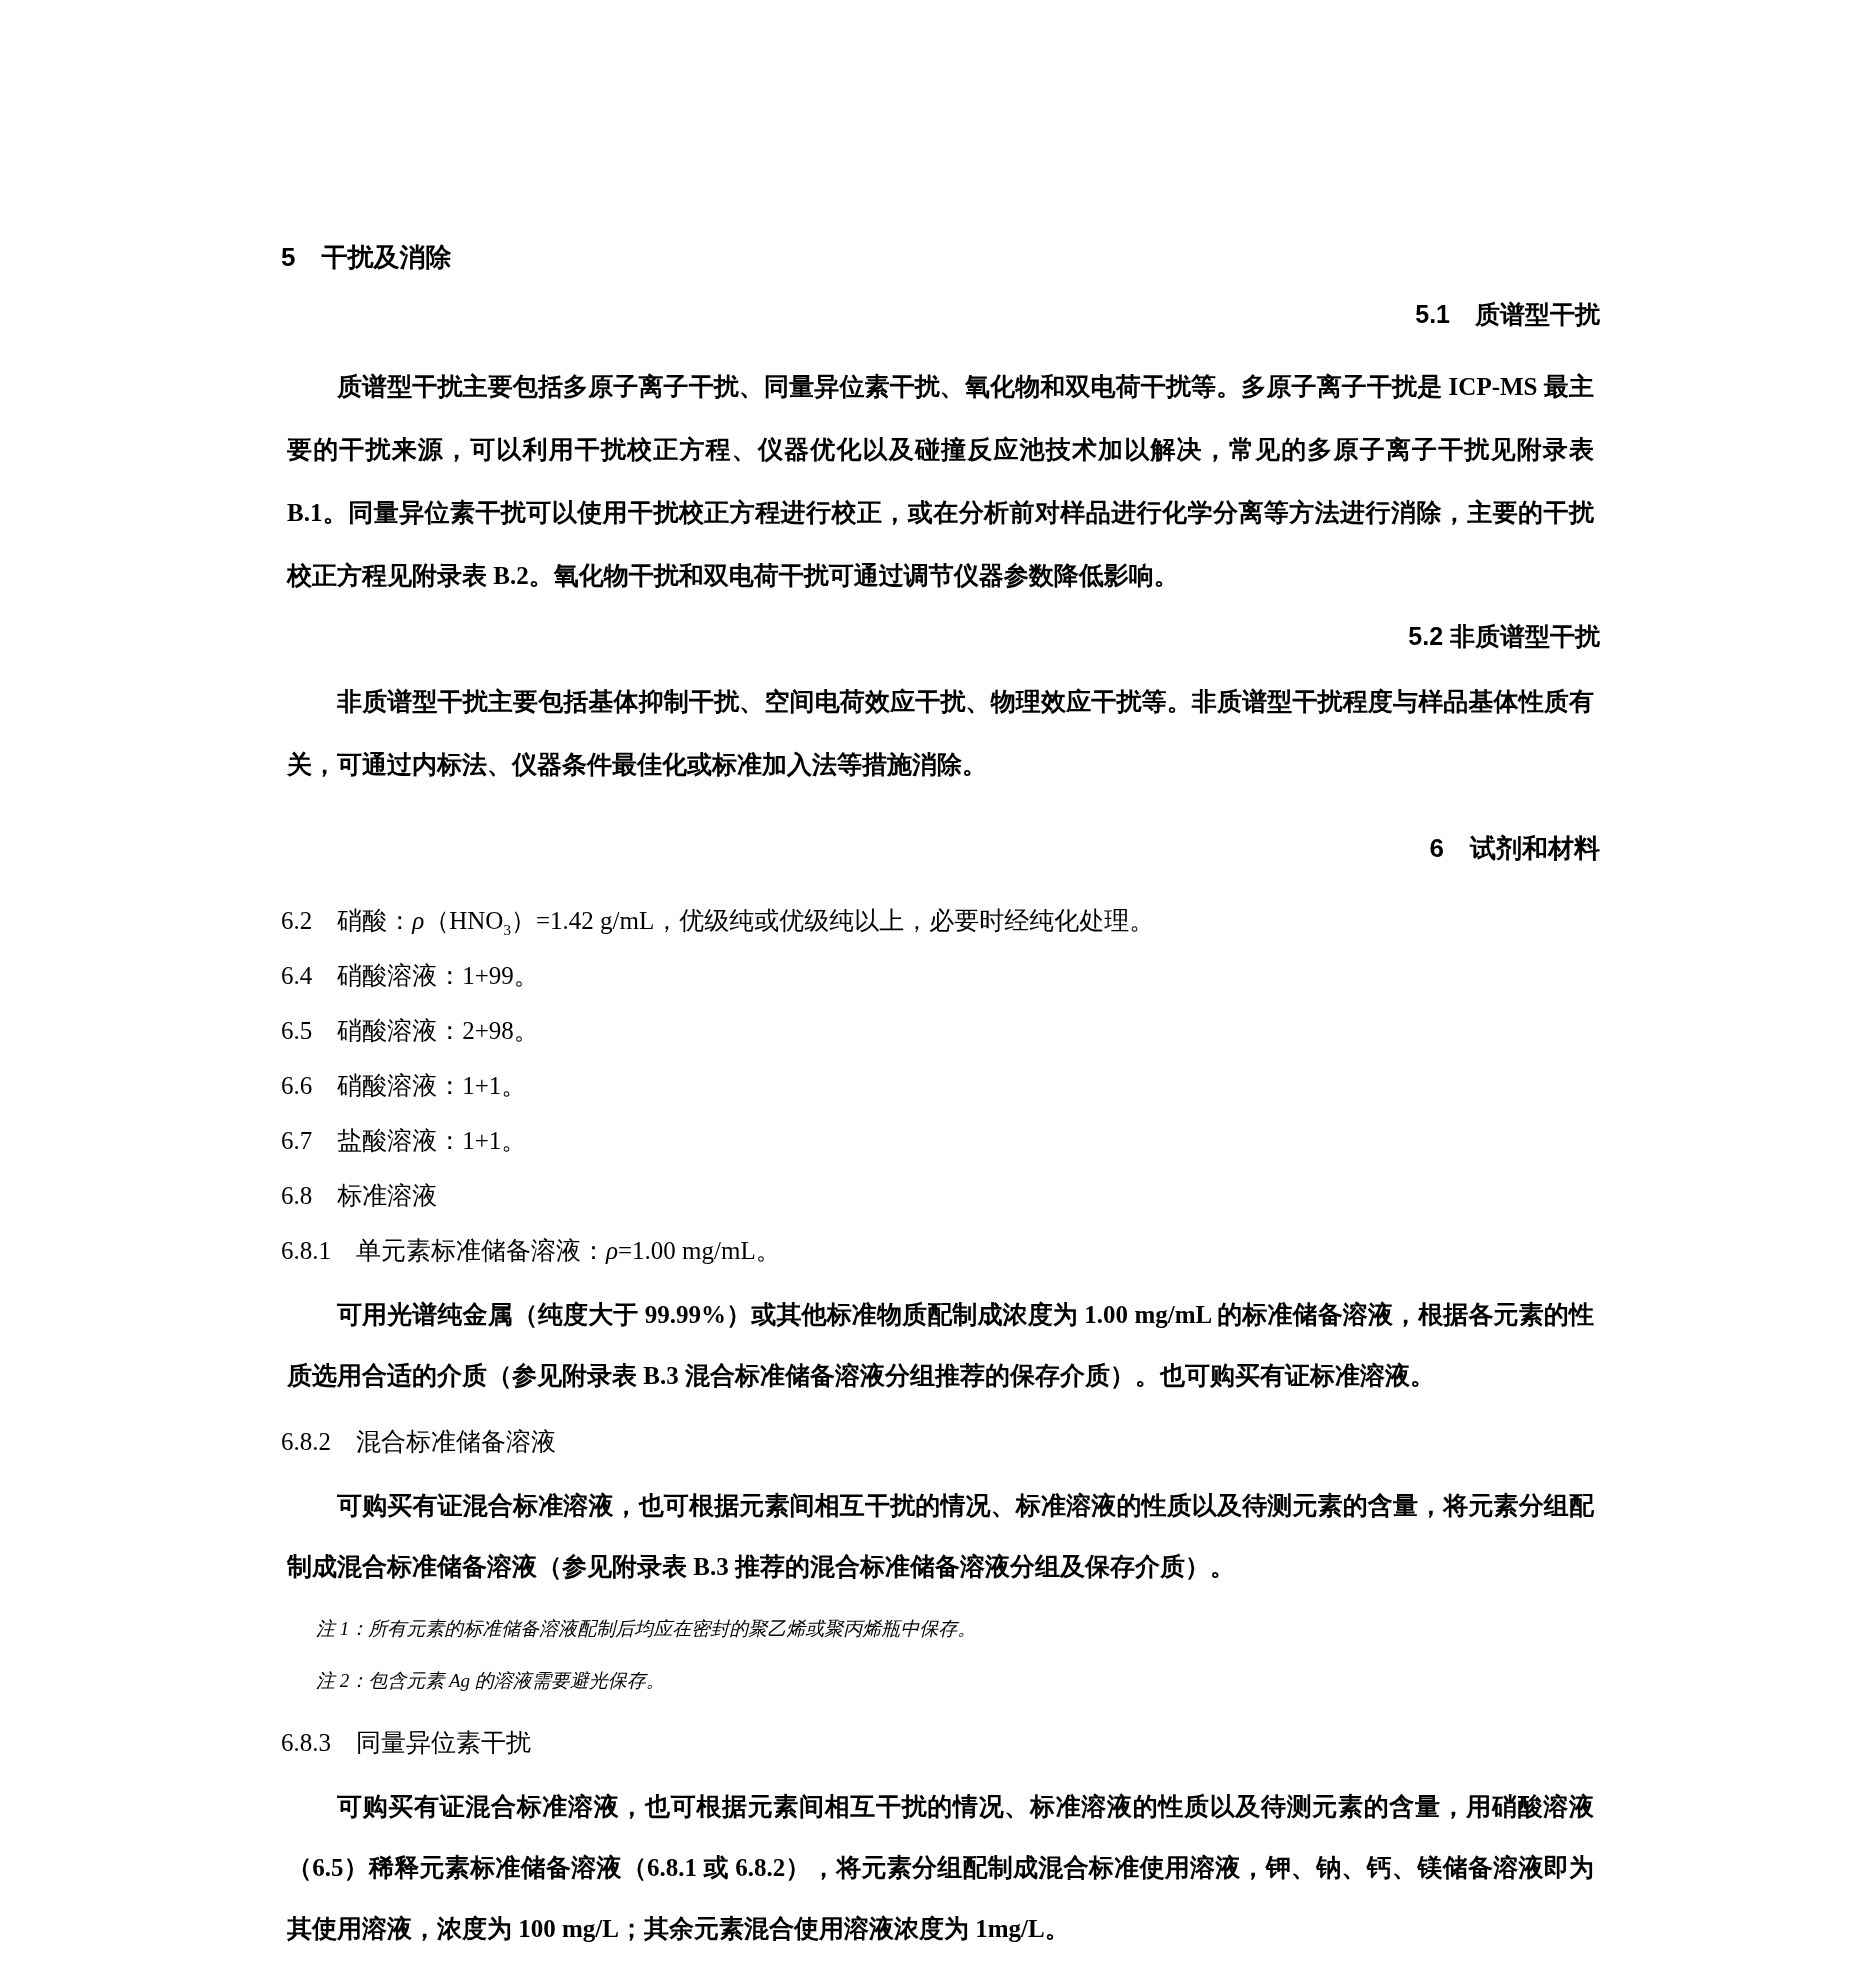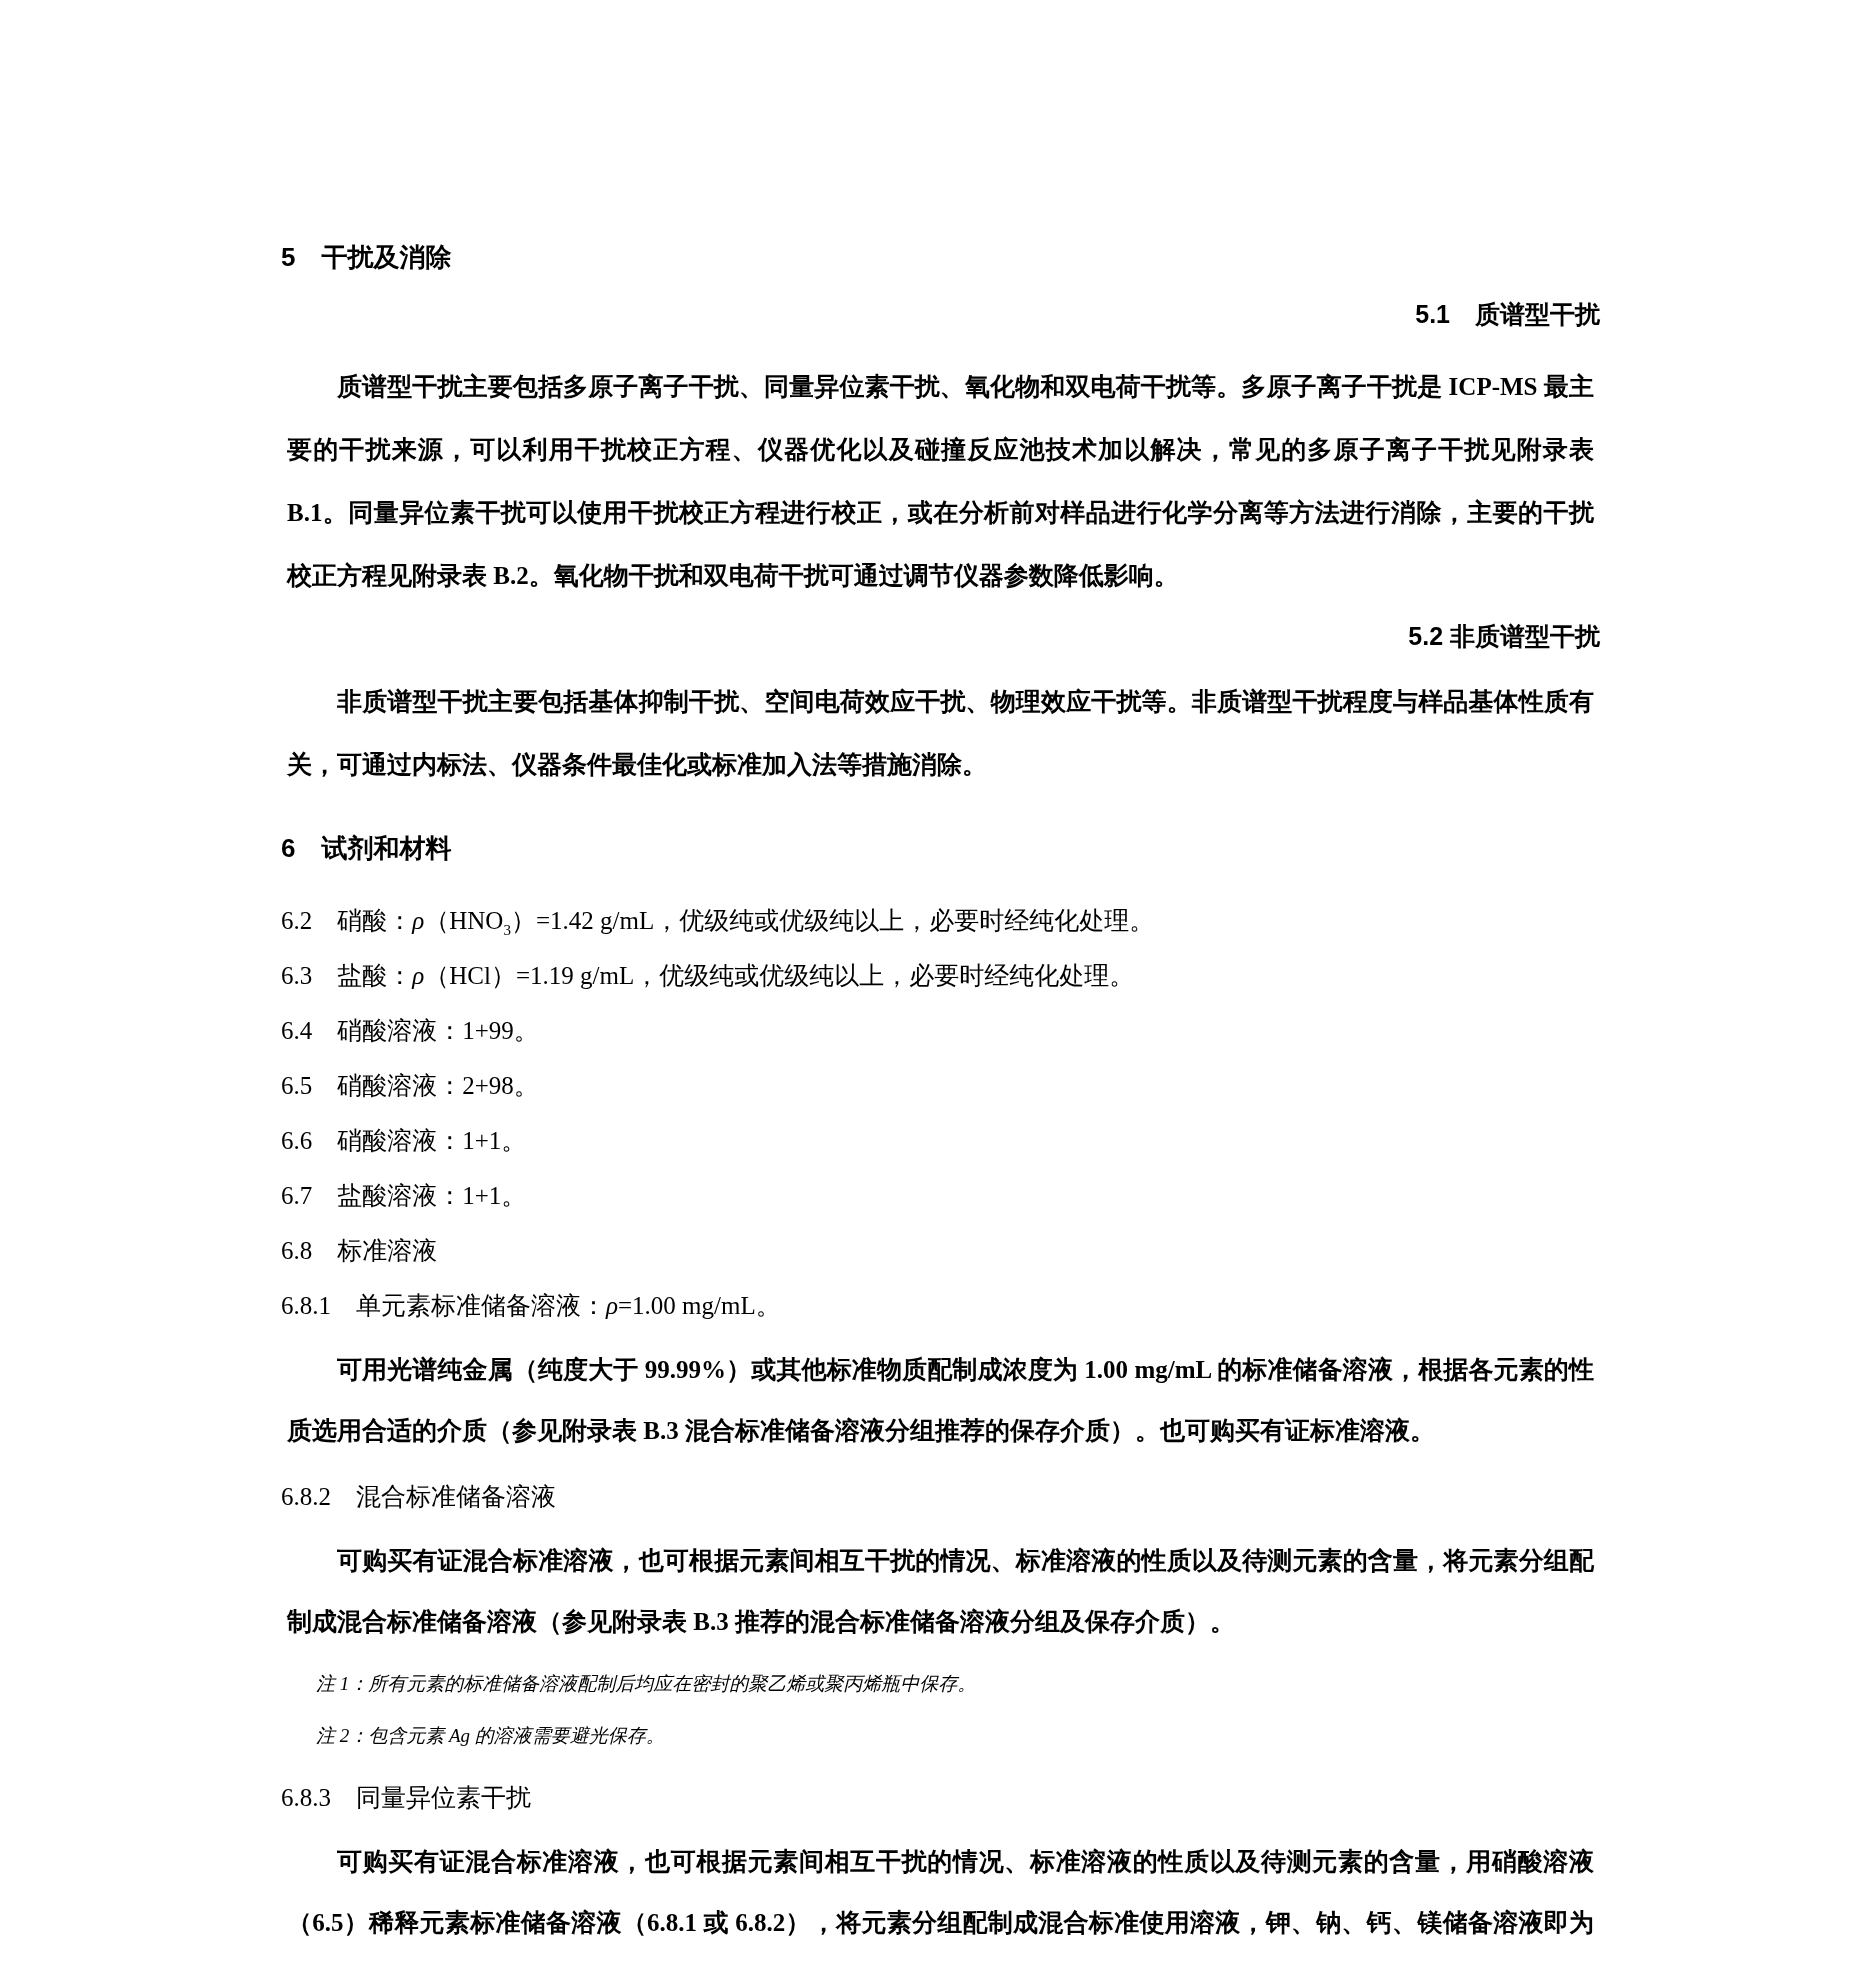--- a/index.html
+++ b/index.html
@@ -27,21 +27,21 @@
   }
   .h-section {
     font-family: "Liberation Sans", "DejaVu Sans", sans-serif;
     font-weight: 700;
     font-size: 25px;
     line-height: 35px;
     margin: 0 0 23.6px 0;
     text-align: right;
   }
   .h-section.tight { margin: 11.8px 0 15.7px 0; }
-  .h-chapter.later { margin: 35px 0 27.5px 0; }
+  .h-chapter.later { margin: 35px 0 27.5px 0; text-align: right; }
   .para {
     text-align: justify;
     line-height: 63px;
     margin: 6px;
     font-weight: bold;
   }
   .para.indent { text-indent: 2em; }
   .para.sub { line-height: 61px; }
   .item {
     line-height: 55px;
@@ -81,21 +81,20 @@
   <h3 class="h-section tight">5.2 非质谱型干扰</h3>
 
   <p class="para indent">非质谱型干扰主要包括基体抑制干扰、空间电荷效应干扰、物理效应干扰等。非质谱型干扰程度与样品基体性质有关，可通过内标法、仪器条件最佳化或标准加入法等措施消除。</p>
 
   <h2 class="h-chapter later">6　试剂和材料</h2>
 
 
 
   <p class="item"><span>6.2　硝酸：</span><span class="rho">ρ</span><span>（HNO</span><sub>3</sub><span>）=1.42 g/mL，优级纯或优级纯以上，必要时经纯化处理。</span></p>
 
-  <p class="item"><span>6.3　盐酸：</span><span class="rho">ρ</span><span>（HCl）=1.19 g/mL，优级纯或优级纯以上，必要时经纯化处理。</span></p>
 
   <p class="item">6.4　硝酸溶液：1+99。</p>
   <p class="item">6.5　硝酸溶液：2+98。</p>
   <p class="item">6.6　硝酸溶液：1+1。</p>
   <p class="item">6.7　盐酸溶液：1+1。</p>
   <p class="item">6.8　标准溶液</p>
 
   <p class="item"><span>6.8.1　单元素标准储备溶液：</span><span class="rho">ρ</span><span>=1.00 mg/mL。</span></p>
 
   <p class="para sub indent">可用光谱纯金属（纯度大于 99.99%）或其他标准物质配制成浓度为 1.00 mg/mL 的标准储备溶液，根据各元素的性质选用合适的介质（参见附录表 B.3 混合标准储备溶液分组推荐的保存介质）。也可购买有证标准溶液。</p>

